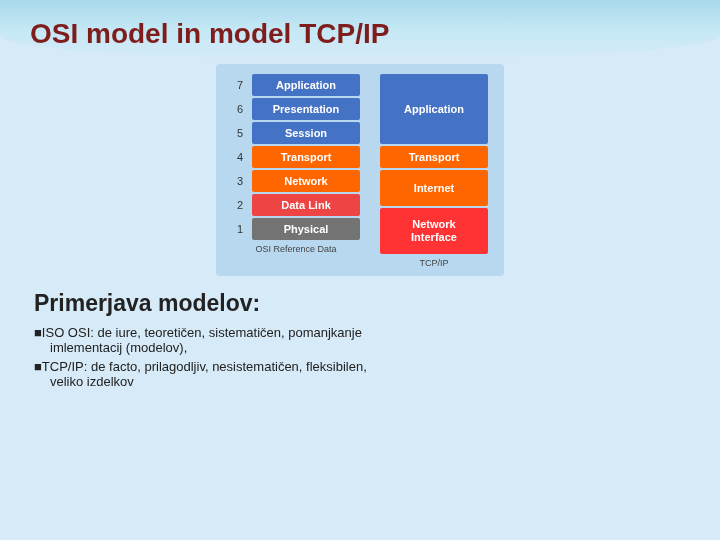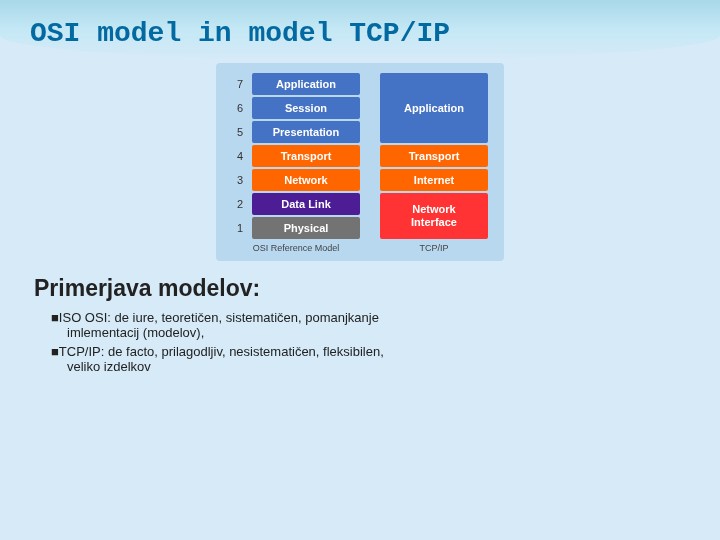--- a/index.html
+++ b/index.html
@@ -23,23 +23,22 @@
 
     .content {
       position: relative;
       z-index: 1;
       padding: 18px 30px 18px 30px;
     }
 
     .page-title {
       font-size: 28px;
       font-weight: bold;
-      color: #0369a1;
+      color: #7f1d1d;
       margin-bottom: 14px;
-      font-family: Liberation Mono, monospace;
     }
 
     .diagram-area {
       display: flex;
       justify-content: center;
       margin-bottom: 14px;
     }
 
     .diagram-wrapper {
       background: #b8d8f0;
@@ -137,21 +136,21 @@
       font-size: 23px;
       font-weight: bold;
       color: #222;
       margin-bottom: 8px;
     }
 
     .bullet-item {
       font-size: 13px;
       color: #222;
       margin-bottom: 4px;
-      margin-left: 17px;
+      margin-left: 0;
     }
 
     .bullet-item .line2 {
       margin-left: 16px;
       display: block;
     }
   </style>
 </head>
 <body>
 
@@ -171,39 +170,39 @@
               <div class="num-cell">7</div>
               <div class="num-cell">6</div>
               <div class="num-cell">5</div>
               <div class="num-cell">4</div>
               <div class="num-cell">3</div>
               <div class="num-cell">2</div>
               <div class="num-cell">1</div>
             </div>
             <div class="layer-col">
               <div class="layer-cell" style="background:#4472C4;">Application</div>
+              <div class="layer-cell" style="background:#4472C4;">Presentation</div>
               <div class="layer-cell" style="background:#4472C4;">Session</div>
-              <div class="layer-cell" style="background:#4472C4;">Presentation</div>
               <div class="layer-cell" style="background:#FF6600;">Transport</div>
               <div class="layer-cell" style="background:#FF6600;">Network</div>
-              <div class="layer-cell" style="background:#4c1d95;">Data Link</div>
+              <div class="layer-cell" style="background:#ef4444;">Data Link</div>
               <div class="layer-cell" style="background:#737373;">Physical</div>
             </div>
           </div>
-          <div class="model-label">OSI Reference Model</div>
+          <div class="model-label">OSI Reference Data</div>
         </div>
 
         <div class="model-block">
           <div class="tcp-table">
 
             <div class="tcp-layer-cell" style="background:#4472C4; height:70px;">Application</div>
 
             <div class="tcp-layer-cell" style="background:#FF6600; height:22px;">Transport</div>
 
-            <div class="tcp-layer-cell" style="background:#FF6600; height:22px;">Internet</div>
+            <div class="tcp-layer-cell" style="background:#FF6600; height:36px;">Internet</div>
 
             <div class="tcp-layer-cell" style="background:#FF3333; height:46px; line-height:1.2;">Network<br>Interface</div>
           </div>
           <div class="model-label">TCP/IP</div>
         </div>
 
       </div>
     </div>
   </div>
 

